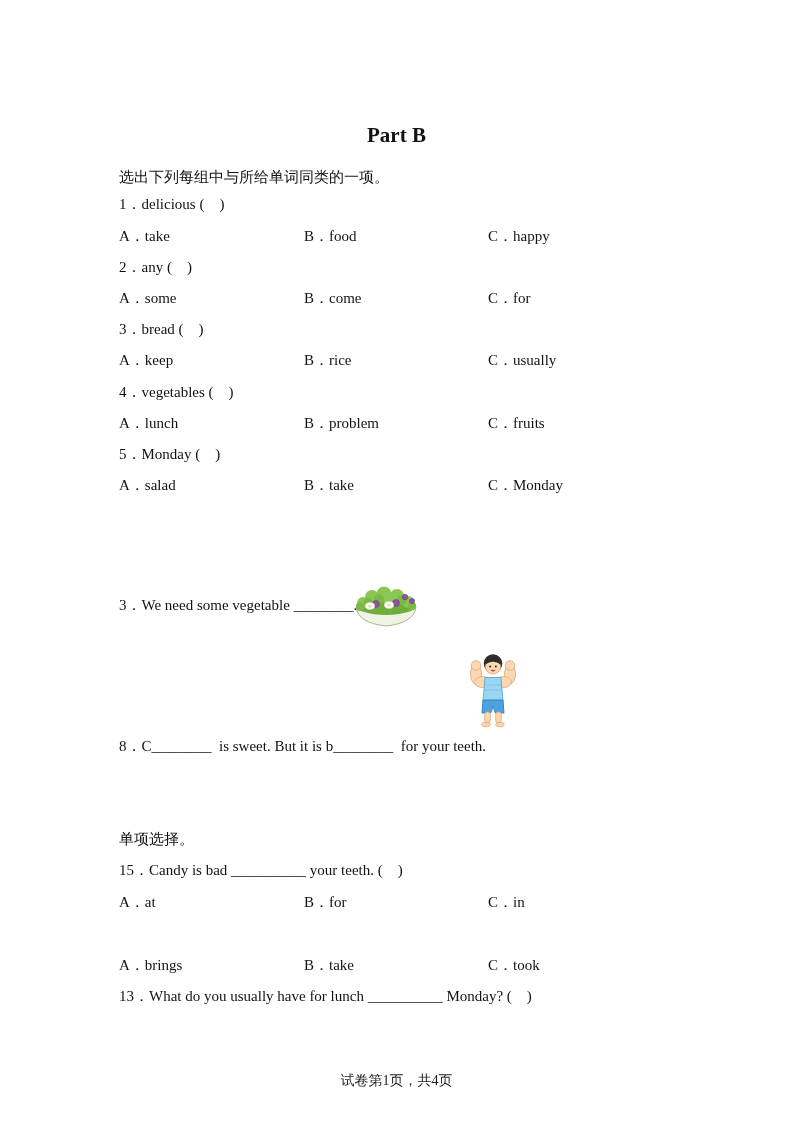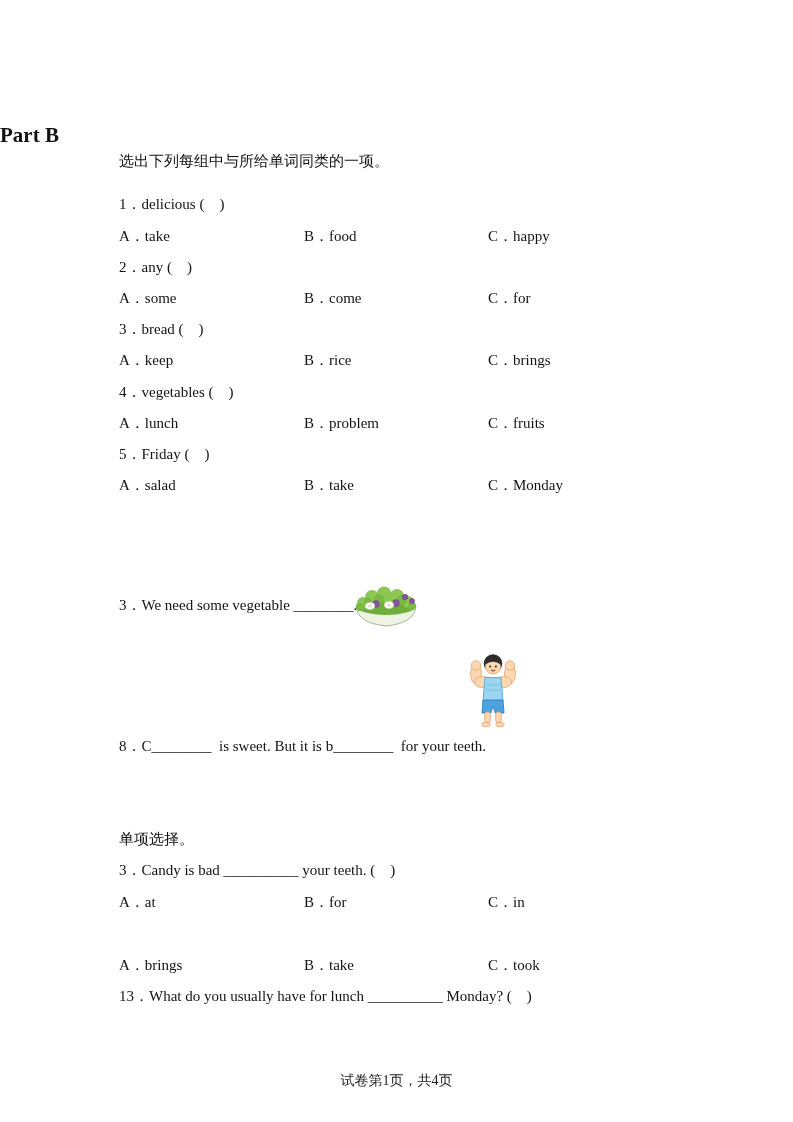--- a/index.html
+++ b/index.html
@@ -3,21 +3,21 @@
 <meta charset="utf-8">
 <style>
   html,body{margin:0;padding:0;}
   body{
     width:793px;height:1122px;background:#ffffff;position:relative;
     font-family:"Liberation Serif","DejaVu Serif",serif;color:#121212;
     overflow:hidden;
   }
   .page{position:absolute;inset:0;background:#ffffff;}
   .title{
-    position:absolute;left:0;width:100%;
+    position:absolute;left:0;width:100%;text-align:center;
     font-size:21px;font-weight:bold;white-space:pre;
   }
   .line{
     position:absolute;left:119px;font-size:15px;white-space:pre;line-height:20px;
   }
   .opt{
     position:absolute;font-size:15px;white-space:pre;line-height:20px;
   }
   .col-a{left:119px}
   .col-b{left:304px}
@@ -32,43 +32,43 @@
     font-family:Liberation Sans, sans-serif;letter-spacing:1px;white-space:pre;margin-top:28px;
   }
 </style>
 </head>
 <body>
 
 <div class="page">
 
   <div class="title" style="top:123px">Part B</div>
 
-  <div class="line" style="top:151px">选出下列每组中与所给单词同类的一项。</div>
+  <div class="line" style="top:167px">选出下列每组中与所给单词同类的一项。</div>
 
   <div class="line" style="top:194px">1．delicious (　)</div>
   <span class="opt col-a" style="top:226px">A．take</span>
   <span class="opt col-b" style="top:226px">B．food</span>
   <span class="opt col-c" style="top:226px">C．happy</span>
 
   <div class="line" style="top:257px">2．any (　)</div>
   <span class="opt col-a" style="top:288px">A．some</span>
   <span class="opt col-b" style="top:288px">B．come</span>
   <span class="opt col-c" style="top:288px">C．for</span>
 
   <div class="line" style="top:319px">3．bread (　)</div>
   <span class="opt col-a" style="top:350px">A．keep</span>
   <span class="opt col-b" style="top:350px">B．rice</span>
-  <span class="opt col-c" style="top:350px">C．brings</span>
+  <span class="opt col-c" style="top:350px">C．usually</span>
 
   <div class="line" style="top:382px">4．vegetables (　)</div>
   <span class="opt col-a" style="top:413px">A．lunch</span>
   <span class="opt col-b" style="top:413px">B．problem</span>
   <span class="opt col-c" style="top:413px">C．fruits</span>
 
-  <div class="line" style="top:444px">5．Friday (　)</div>
+  <div class="line" style="top:444px">5．Monday (　)</div>
   <span class="opt col-a" style="top:475px">A．salad</span>
   <span class="opt col-b" style="top:475px">B．take</span>
   <span class="opt col-c" style="top:475px">C．Monday</span>
 
 
   <div class="line" style="top:595px">3．We need some vegetable ________.</div>
 
   <span class="img" style="left:352px;top:583px;width:68px;height:47px">
     <svg width="68" height="47" viewBox="0 0 68 47">
       <path d="M4 24 Q6 40 34 43 Q62 40 64 24 Q34 32 4 24 Z" fill="#eff3e4" stroke="#a9b496" stroke-width="1"></path>
@@ -127,21 +127,21 @@
         <ellipse cx="18.5" cy="72.5" rx="4.2" ry="2.2"></ellipse>
         <ellipse cx="32.5" cy="72.5" rx="4.2" ry="2.2"></ellipse>
       </g>
     </svg>
   </span>
 
   <div class="line" style="top:736px">8．C________  is sweet. But it is b________  for your teeth.</div>
 
   <div class="line" style="top:829px">单项选择。</div>
 
-  <div class="line" style="top:860px">3．Candy is bad __________ your teeth. (　)</div>
+  <div class="line" style="top:860px">15．Candy is bad __________ your teeth. (　)</div>
   <span class="opt col-a" style="top:892px">A．at</span>
   <span class="opt col-b" style="top:892px">B．for</span>
   <span class="opt col-c" style="top:892px">C．in</span>
 
   <span class="opt col-a" style="top:955px">A．brings</span>
   <span class="opt col-b" style="top:955px">B．take</span>
   <span class="opt col-c" style="top:955px">C．took</span>
 
   <div class="line" style="top:986px">13．What do you usually have for lunch __________ Monday? (　)</div>
 

